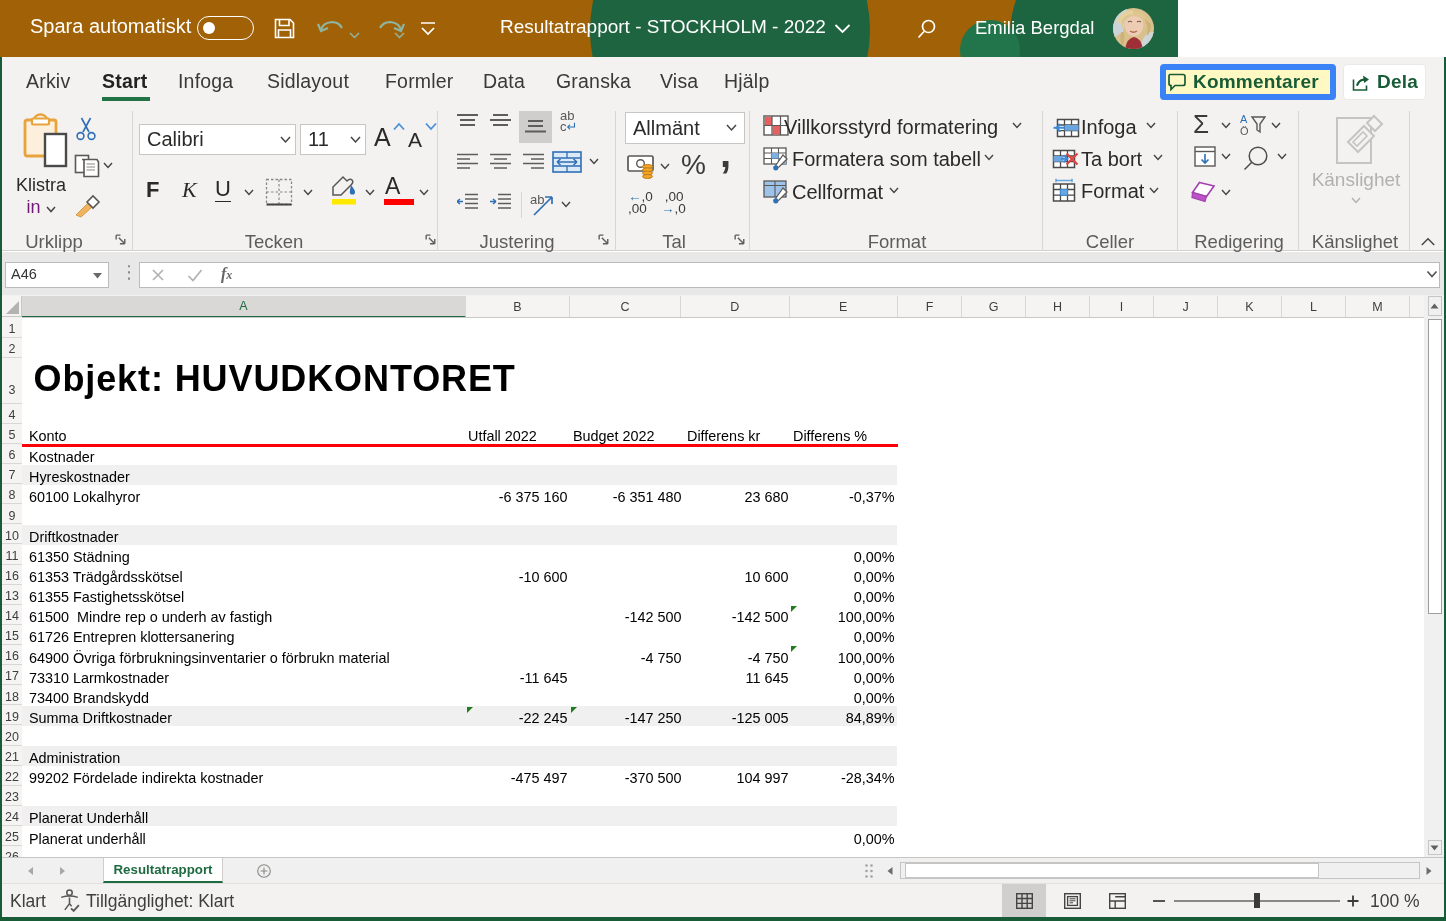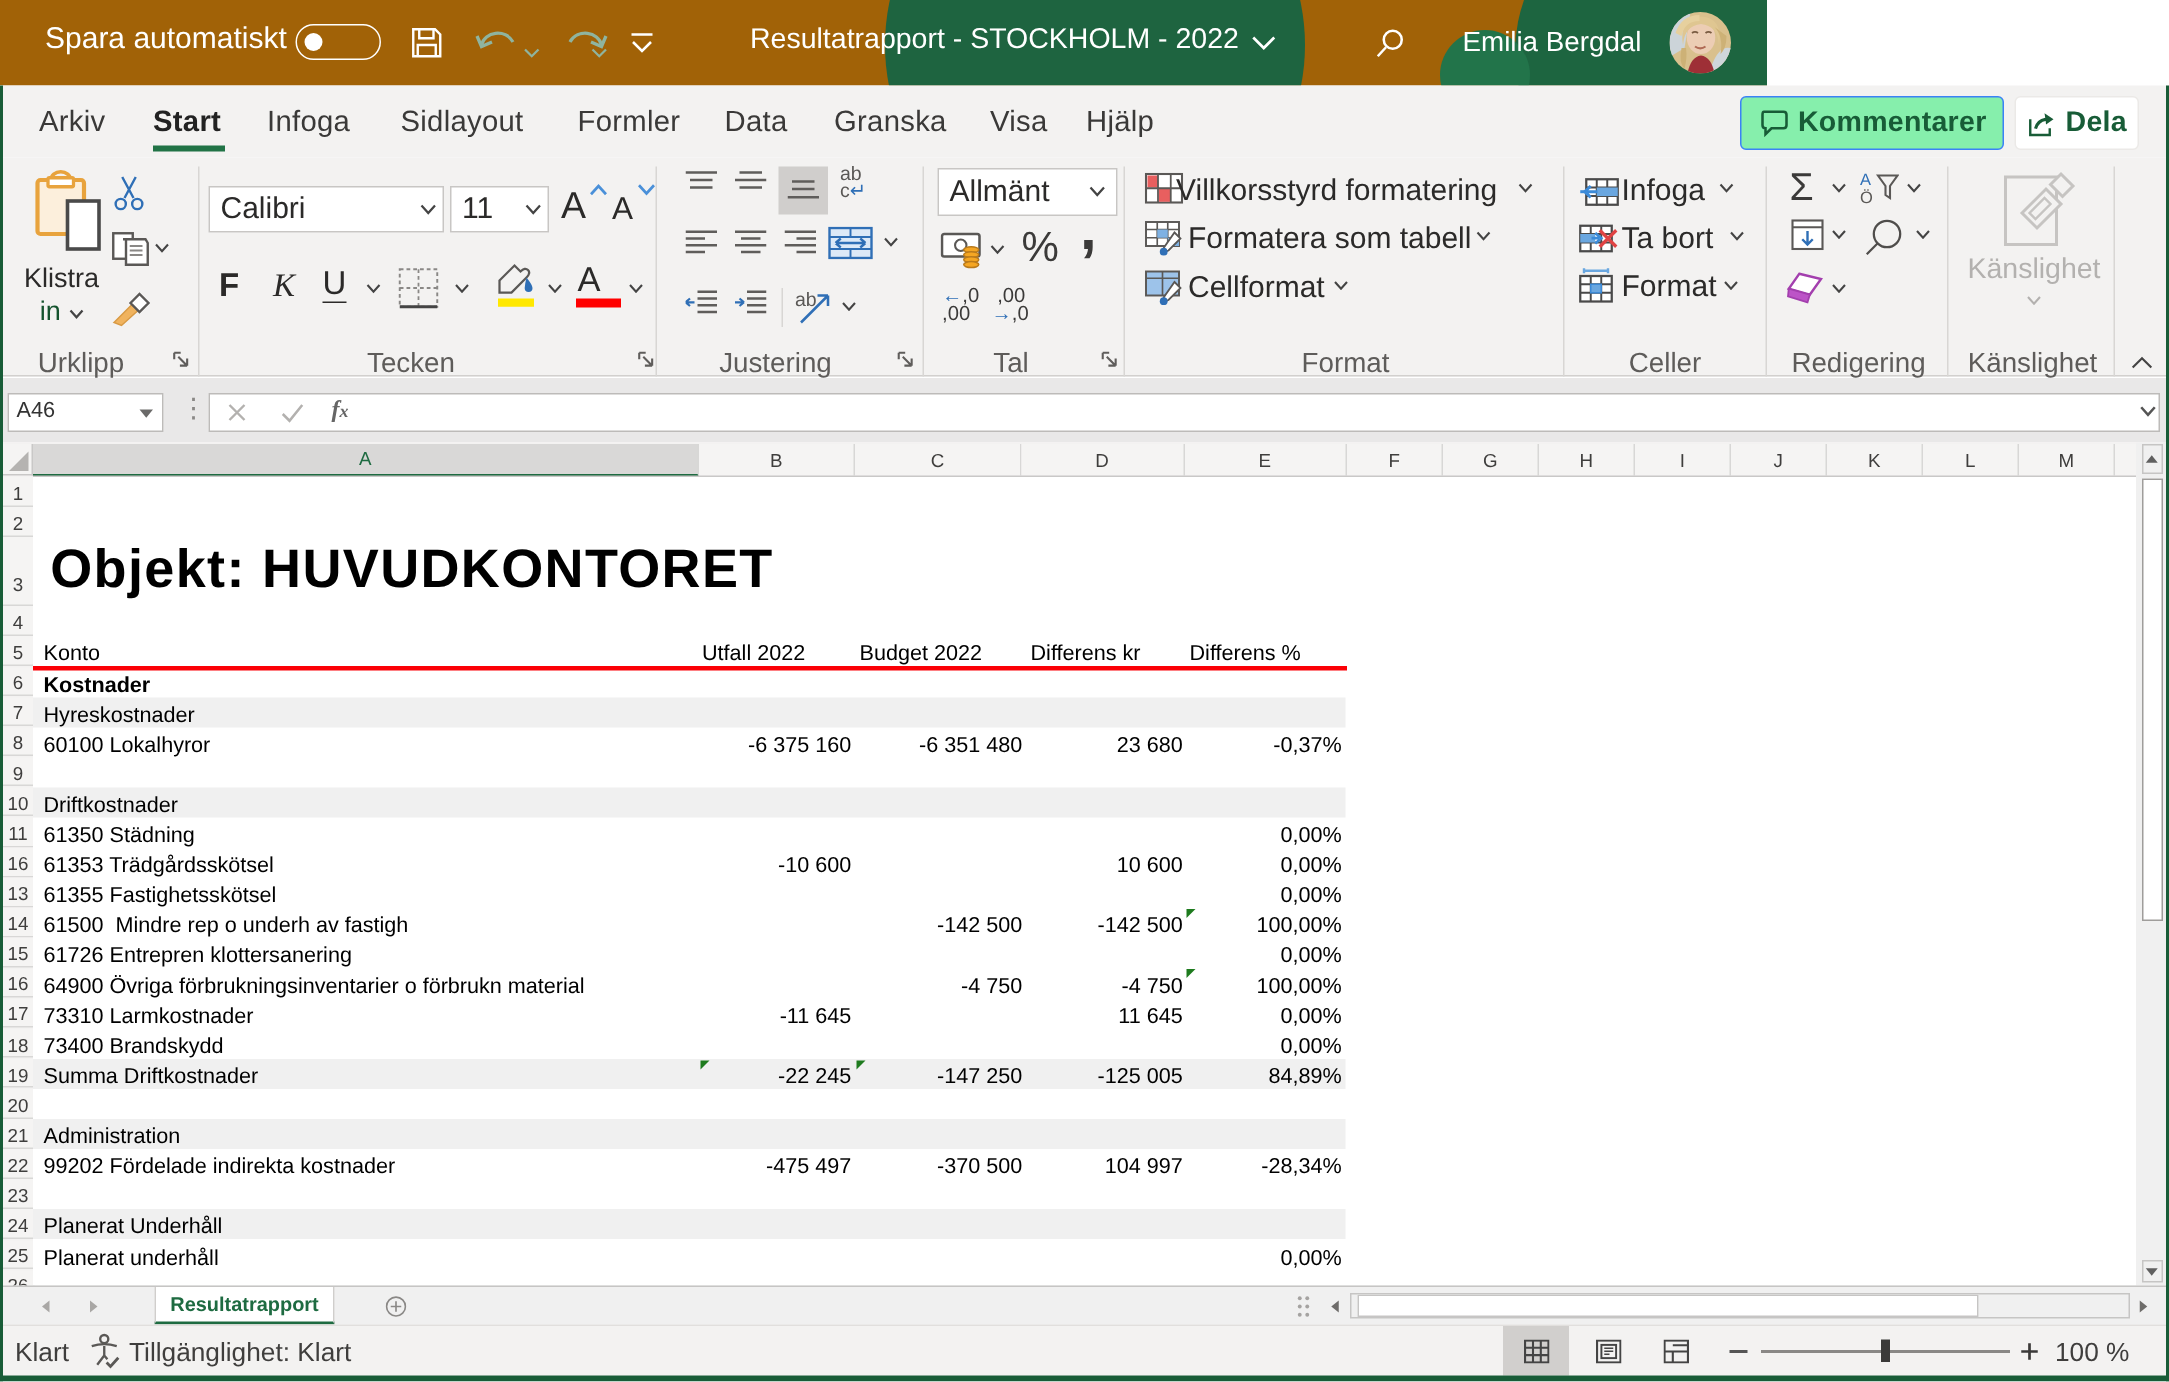--- a/index.html
+++ b/index.html
@@ -143,21 +143,21 @@
   <div class="rtab" style="left:102px; font-weight:bold; color:#222;">Start</div>
   <div class="abs" style="left:102px; top:39.5px; width:48px; height:4.5px; background:#217346;"></div>
   <div class="rtab" style="left:178px;">Infoga</div>
   <div class="rtab" style="left:267px;">Sidlayout</div>
   <div class="rtab" style="left:385px;">Formler</div>
   <div class="rtab" style="left:483px;">Data</div>
   <div class="rtab" style="left:556px;">Granska</div>
   <div class="rtab" style="left:660px;">Visa</div>
   <div class="rtab" style="left:724px;">Hjälp</div>
 
-  <div class="abs" style="left:1160px; top:7px; width:176px; height:36px; background:#86efac; border:1px solid #3b82f6; border-radius:4px; display:flex; align-items:center; justify-content:center; color:#185c37; font-size:19px; letter-spacing:0.2px; font-weight:bold;">
+  <div class="abs" style="left:1160px; top:7px; width:176px; height:36px; background:#fef9c3; border:6px solid #3b82f6; border-radius:4px; display:flex; align-items:center; color:#185c37; font-size:19px; letter-spacing:0.2px; font-weight:bold;">
     <svg width="21" height="20" viewBox="0 0 21 20" style="margin-right:6px;">
         <path d="M4 2.5 H17 Q19 2.5 19 4.5 V11.5 Q19 13.5 17 13.5 H9 L5 17.5 V13.5 Q3 13.5 3 11.5 V4.5 Q3 2.5 4 2.5 Z" fill="none" stroke="#185c37" stroke-width="1.7"></path>
       </svg>
     Kommentarer
   </div>
   <div class="abs" style="left:1343px; top:7px; width:83px; height:36px; background:#fff; border:1px solid #ebe9e7; border-radius:4px; display:flex; align-items:center; justify-content:center; color:#185c37; font-size:19px; letter-spacing:0.2px; font-weight:bold;">
     <svg width="21" height="20" viewBox="0 0 21 20" style="margin-right:5px;">
         <g fill="none" stroke="#185c37" stroke-width="1.6">
       <path d="M2.5 7.5 V18 H15.5 V13.5"></path>
       <path d="M5 13.5 Q6.5 7.5 12.5 6.5 L12 3.5 L18 7.5 L13 11 L12.8 8.7 Q8.5 9.3 7 14 Z" fill="#185c37" stroke="none"></path>
@@ -178,21 +178,21 @@
   <div class="gdiv" style="left:1298px;"></div>
   <div class="gdiv" style="left:1409px;"></div>
 
   <svg class="abs" style="left:22px; top:8px;" width="46" height="56" viewBox="0 0 46 56">
     <rect x="3" y="7" width="31" height="36" rx="2" fill="#fcefdc" stroke="#e8a33d" stroke-width="2.8"></rect>
     <path d="M12 7 a6.5 5.5 0 0 1 13 0" fill="none" stroke="#e8a33d" stroke-width="2.4"></path>
     <rect x="10" y="5.5" width="17" height="6" rx="1" fill="#fff" stroke="#e8a33d" stroke-width="2.2"></rect>
     <rect x="23" y="21" width="21" height="32" fill="#fff" stroke="#4a4a4a" stroke-width="2.4"></rect>
   </svg>
   <div class="abs" style="left:1px; top:70px; width:80px; text-align:center; font-size:18px; color:#2b2a29;">Klistra</div>
-  <div class="abs" style="left:1px; top:92px; width:80px; text-align:center; font-size:18px; color:#14532d;">in <svg width="10" height="7" viewBox="0 0 10 7">
+  <div class="abs" style="left:1px; top:92px; width:80px; text-align:center; font-size:18px; color:#701a75;">in <svg width="10" height="7" viewBox="0 0 10 7">
         <path d="M1 1 l4 4.5 4 -4.5" fill="none" stroke="#444" stroke-width="1.5"></path>
       </svg></div>
   <svg class="abs" style="left:76px; top:12px;" width="22" height="26" viewBox="0 0 22 26">
     <g fill="none" stroke="#2f6fb6" stroke-width="1.6">
       <path d="M5.5 1 L13 15 M14.5 1 L7 15"></path>
       <circle cx="4.5" cy="19" r="3.4"></circle>
         <circle cx="15.5" cy="19" r="3.4"></circle>
     </g>
   </svg>
   <svg class="abs" style="left:74px; top:49px;" width="26" height="24" viewBox="0 0 26 24">
@@ -541,21 +541,21 @@
     <div class="cell" style="left:11.5px; top:43px; font-size:36px; font-weight:bold; line-height:36px; letter-spacing:0.9px;">Objekt: HUVUDKONTORET</div>
 
     <div class="abs" style="left:0; top:125.6px; width:875.5px; height:3.2px; background:#fb0006;"></div>
 
     <div class="cell r5" style="left:7px;">Konto</div>
     <div class="cell r5" style="left:446px;">Utfall 2022</div>
     <div class="cell r5" style="left:551px;">Budget 2022</div>
     <div class="cell r5" style="left:665px;">Differens kr</div>
     <div class="cell r5" style="left:771px;">Differens %</div>
 
-    <div class="cell r6" style="left:7px; font-weight:bold;">Kostnader</div>
+    <div class="cell r6" style="left:7px; font-weight:normal;">Kostnader</div>
     <div class="cell r7" style="left:7px;">Hyreskostnader</div>
     <div class="cell r8" style="left:7px;">60100 Lokalhyror</div>
     <div class="cell r8 num bcol">-6 375 160</div>
     <div class="cell r8 num ccol">-6 351 480</div>
     <div class="cell r8 num dcol">23 680</div>
     <div class="cell r8 num ecol">-0,37%</div>
     <div class="cell r10" style="left:7px;">Driftkostnader</div>
     <div class="cell r11" style="left:7px;">61350 Städning</div>
     <div class="cell r11 num ecol">0,00%</div>
     <div class="cell r12" style="left:7px;">61353 Trädgårdsskötsel</div>

